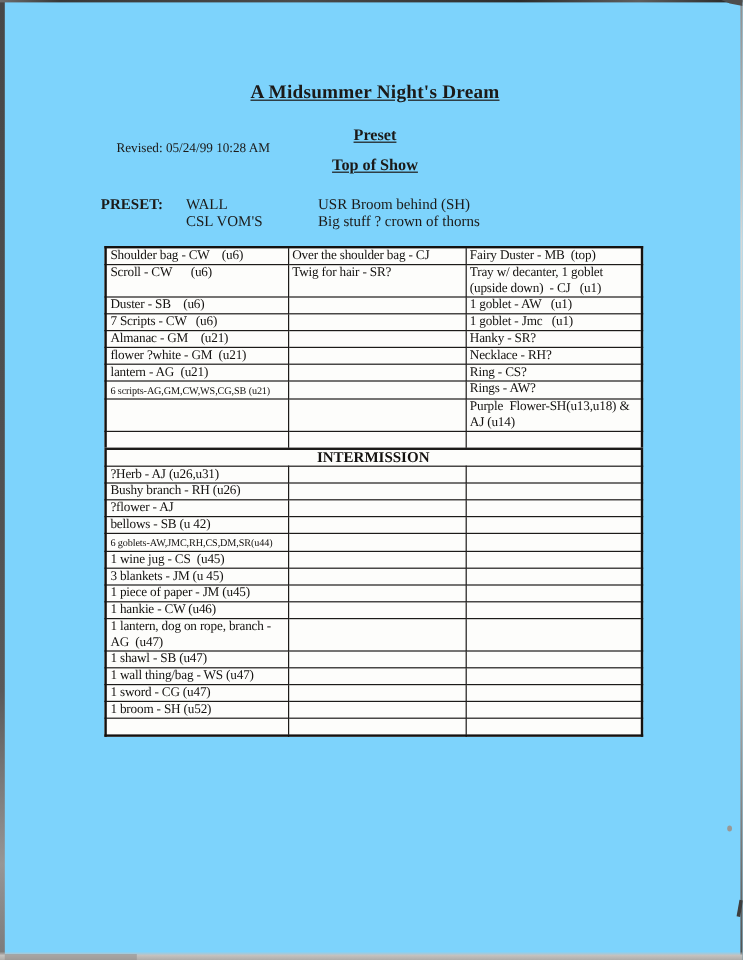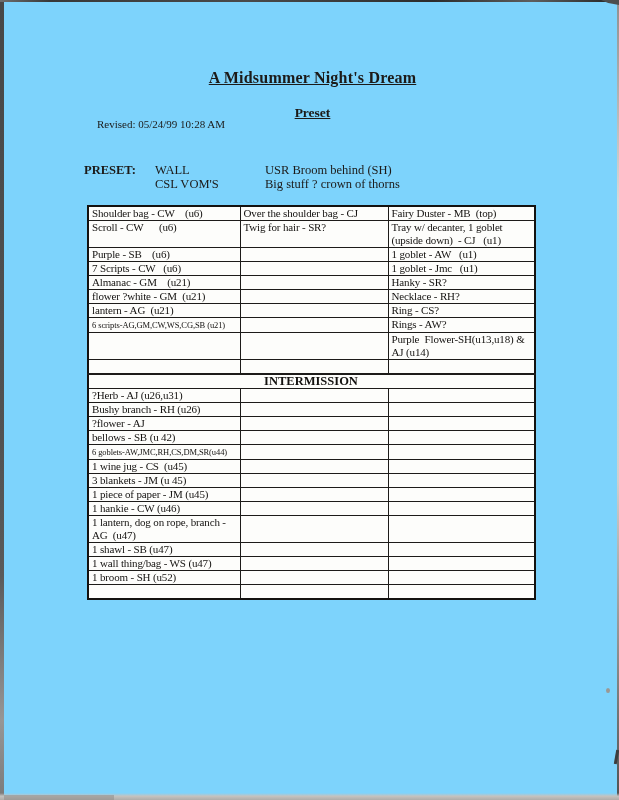--- a/index.html
+++ b/index.html
@@ -67,20 +67,21 @@
   <div class="edge-right"></div>
   <div class="edge-bottom"></div>
   <div class="smudge-bottom-left"></div>
   <div class="mark-top-right"></div>
   <div class="mark-bottom-right"></div>
   <div class="speck-1"></div>
 
   <div class="center-col doc-title">A Midsummer Night's Dream</div>
   <div class="center-col preset-heading">Preset</div>
   <div class="revised">Revised: 05/24/99 10:28 AM</div>
+  <div class="center-col show-heading">Top of Show</div>
 
   <div class="preset-block">
     <div class="lbl">PRESET:</div>
     <div class="c1">
       <div>WALL</div>
       <div>CSL VOM'S</div>
     </div>
     <div class="c2">
       <div>USR Broom behind (SH)</div>
       <div>Big stuff ? crown of thorns</div>
@@ -98,21 +99,21 @@
       <td>Shoulder bag - CW    (u6)</td>
       <td>Over the shoulder bag - CJ</td>
       <td>Fairy Duster - MB  (top)</td>
     </tr>
     <tr>
       <td>Scroll - CW      (u6)</td>
       <td>Twig for hair - SR?</td>
       <td>Tray w/ decanter, 1 goblet (upside down)  - CJ   (u1)</td>
     </tr>
     <tr>
-      <td>Purple - SB    (u6)</td>
+      <td>Duster - SB    (u6)</td>
       <td></td>
       <td>1 goblet - AW   (u1)</td>
     </tr>
     <tr>
       <td>7 Scripts - CW   (u6)</td>
       <td></td>
       <td>1 goblet - Jmc   (u1)</td>
     </tr>
     <tr>
       <td>Almanac - GM    (u21)</td>
@@ -201,20 +202,25 @@
       <td>1 shawl - SB (u47)</td>
       <td></td>
       <td></td>
     </tr>
     <tr>
       <td>1 wall thing/bag - WS (u47)</td>
       <td></td>
       <td></td>
     </tr>
     <tr>
+      <td>1 sword - CG (u47)</td>
+      <td></td>
+      <td></td>
+    </tr>
+    <tr>
       <td>1 broom - SH (u52)</td>
       <td></td>
       <td></td>
     </tr>
     <tr>
       <td></td>
       <td></td>
       <td></td>
     </tr>
   </tbody>

